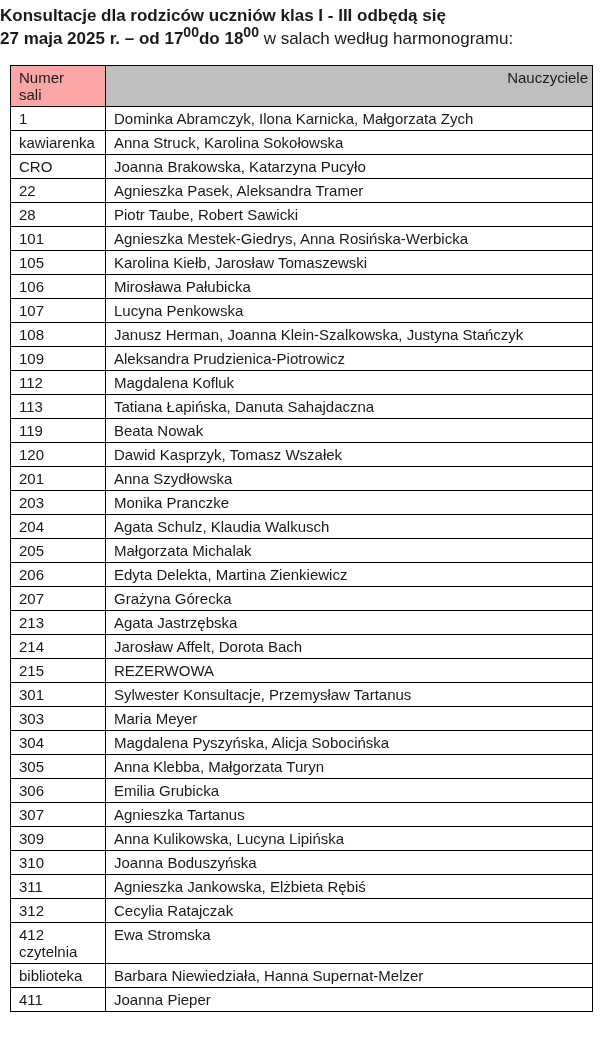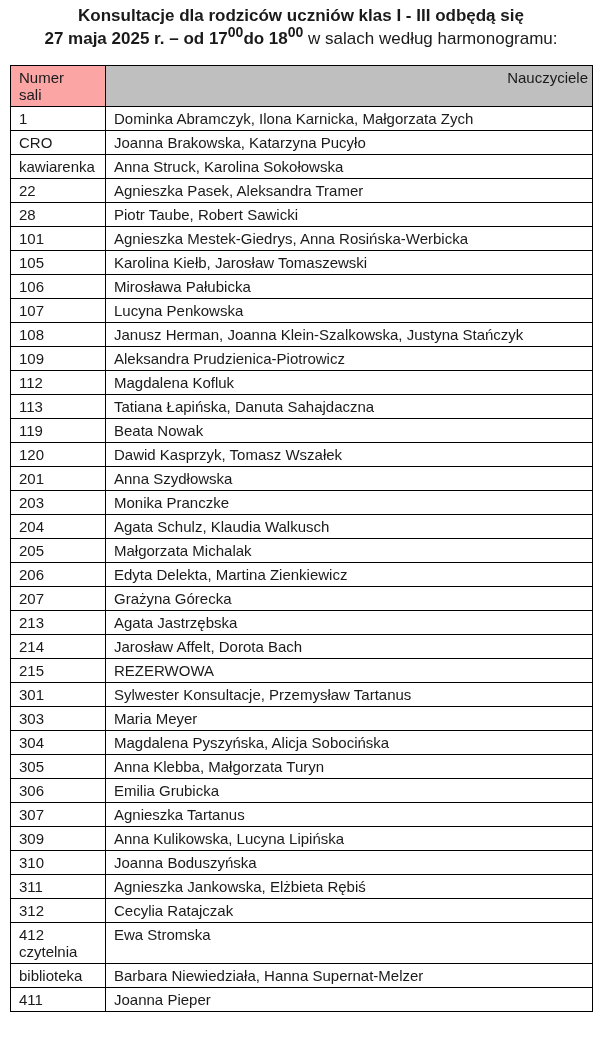--- a/index.html
+++ b/index.html
@@ -11,21 +11,21 @@
   }
   .page {
     width: 602px;
     height: 1043px;
     background: #ffffff;
     overflow: hidden;
     box-sizing: border-box;
   }
   .doc-title {
     padding-top: 4px;
-    text-align: center;
+    text-align: left;
     font-weight: bold;
     font-size: 17px;
     line-height: 23px;
   }
   .doc-title .sup {
     font-size: 14px;
     vertical-align: super;
     line-height: 0;
     font-weight: bold;
   }
@@ -81,26 +81,26 @@
         <th style="background: rgb(191, 191, 191); text-align: right;">Nauczyciele</th>
       </tr>
     </thead>
     <tbody>
 
     <tr>
           <td>1</td>
           <td>Dominka Abramczyk, Ilona Karnicka, Małgorzata Zych</td>
         </tr>
         <tr>
+          <td>kawiarenka</td>
+          <td>Anna Struck, Karolina Sokołowska</td>
+        </tr>
+        <tr>
           <td>CRO</td>
           <td>Joanna Brakowska, Katarzyna Pucyło</td>
-        </tr>
-        <tr>
-          <td>kawiarenka</td>
-          <td>Anna Struck, Karolina Sokołowska</td>
         </tr>
         <tr>
           <td>22</td>
           <td>Agnieszka Pasek, Aleksandra Tramer</td>
         </tr>
         <tr>
           <td>28</td>
           <td>Piotr Taube, Robert Sawicki</td>
         </tr>
         <tr>

